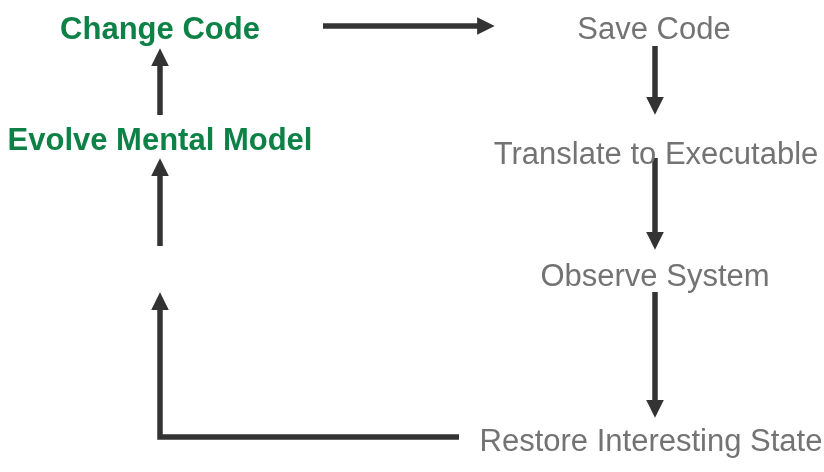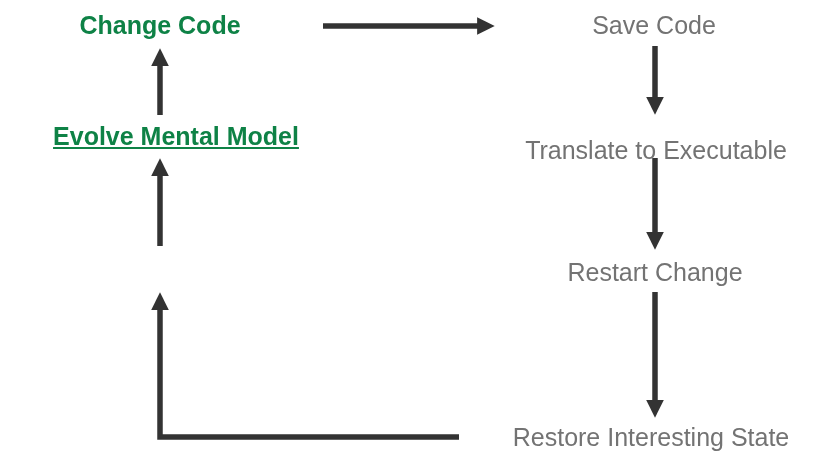--- a/index.html
+++ b/index.html
@@ -19,21 +19,21 @@
     position: absolute;
     left: 0;
     top: 0;
     width: 824px;
     height: 472px;
   }
   .node {
     position: absolute;
     transform: translateX(-50%);
     white-space: nowrap;
-    font-size: 25px;
+    font-size: 31px;
     line-height: 1.1;
   }
   .node.mental {
     color: #0E8246;
     font-weight: bold;
   }
   .node.system {
     color: #737373;
     font-weight: normal;
   }
@@ -60,24 +60,24 @@
 
     <path d="M 655 158 L 655 233" stroke="#333333" stroke-width="5.5" fill="none" marker-end="url(#ah)"></path>
 
     <path d="M 655 292 L 655 401" stroke="#333333" stroke-width="5.5" fill="none" marker-end="url(#ah)"></path>
 
     <path d="M 459 437 L 160 437 L 160 309" stroke="#333333" stroke-width="5.5" fill="none" stroke-linejoin="miter" marker-end="url(#ah)"></path>
   </svg>
 
   <div class="node mental" style="left:160px; top:12px;">Change Code</div>
 
-  <div class="node mental" style="left:176px; top:123px;text-decoration:underline;">Evolve Mental Model</div>
+  <div class="node mental" style="left:160px; top:123px;">Evolve Mental Model</div>
 
 
   <div class="node system" style="left:654px; top:12px;">Save Code</div>
 
   <div class="node system" style="left:656px; top:125px;margin-top:12px;">Translate to Executable</div>
 
-  <div class="node system" style="left:655px; top:259px;">Restart Change</div>
+  <div class="node system" style="left:655px; top:259px;">Observe System</div>
 
   <div class="node system" style="left:651px; top:424px;">Restore Interesting State</div>
 
 </div>
 
 </body></html>

